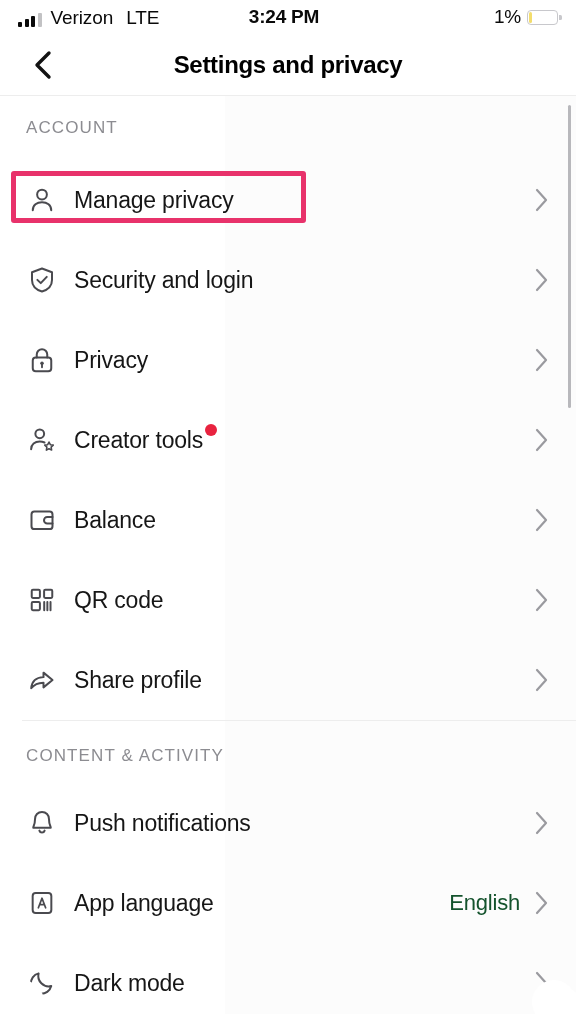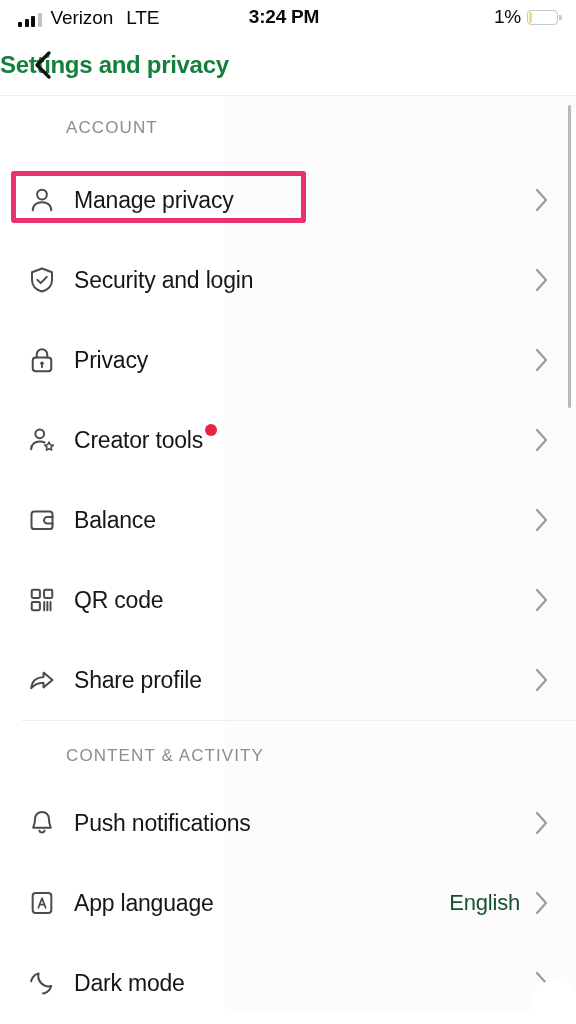--- a/index.html
+++ b/index.html
@@ -74,36 +74,35 @@
     z-index:3;
     background:transparent;
   }
   .back-btn{
     position:absolute; left:22px; top:50%; transform:translateY(-50%);
     width:40px; height:40px;
     display:flex; align-items:center; justify-content:center;
     cursor:pointer;
   }
   .nav-title{
-    width:100%; text-align:left;
-    font-size:24px; font-weight:bold; color:#15803d;
+    width:100%; text-align:center;
+    font-size:24px; font-weight:bold; color:#000000;
     letter-spacing:-0.3px;
   }
 
   
   .list{ position:relative; z-index:2; }
   .section-header{
     height:64px;
     display:flex; align-items:center;
     padding-left:26px;
     font-size:17px;
     color:#8c8c91;
     letter-spacing:1.1px;
     font-weight:normal;
-    margin-left:40px;
   }
   .section-header.tight{ height:62px; padding-top:8px; }
 
   .row{
     position:relative;
     height:80px;
     display:flex; align-items:center;
     padding-left:24px; padding-right:26px;
     cursor:pointer;
   }

